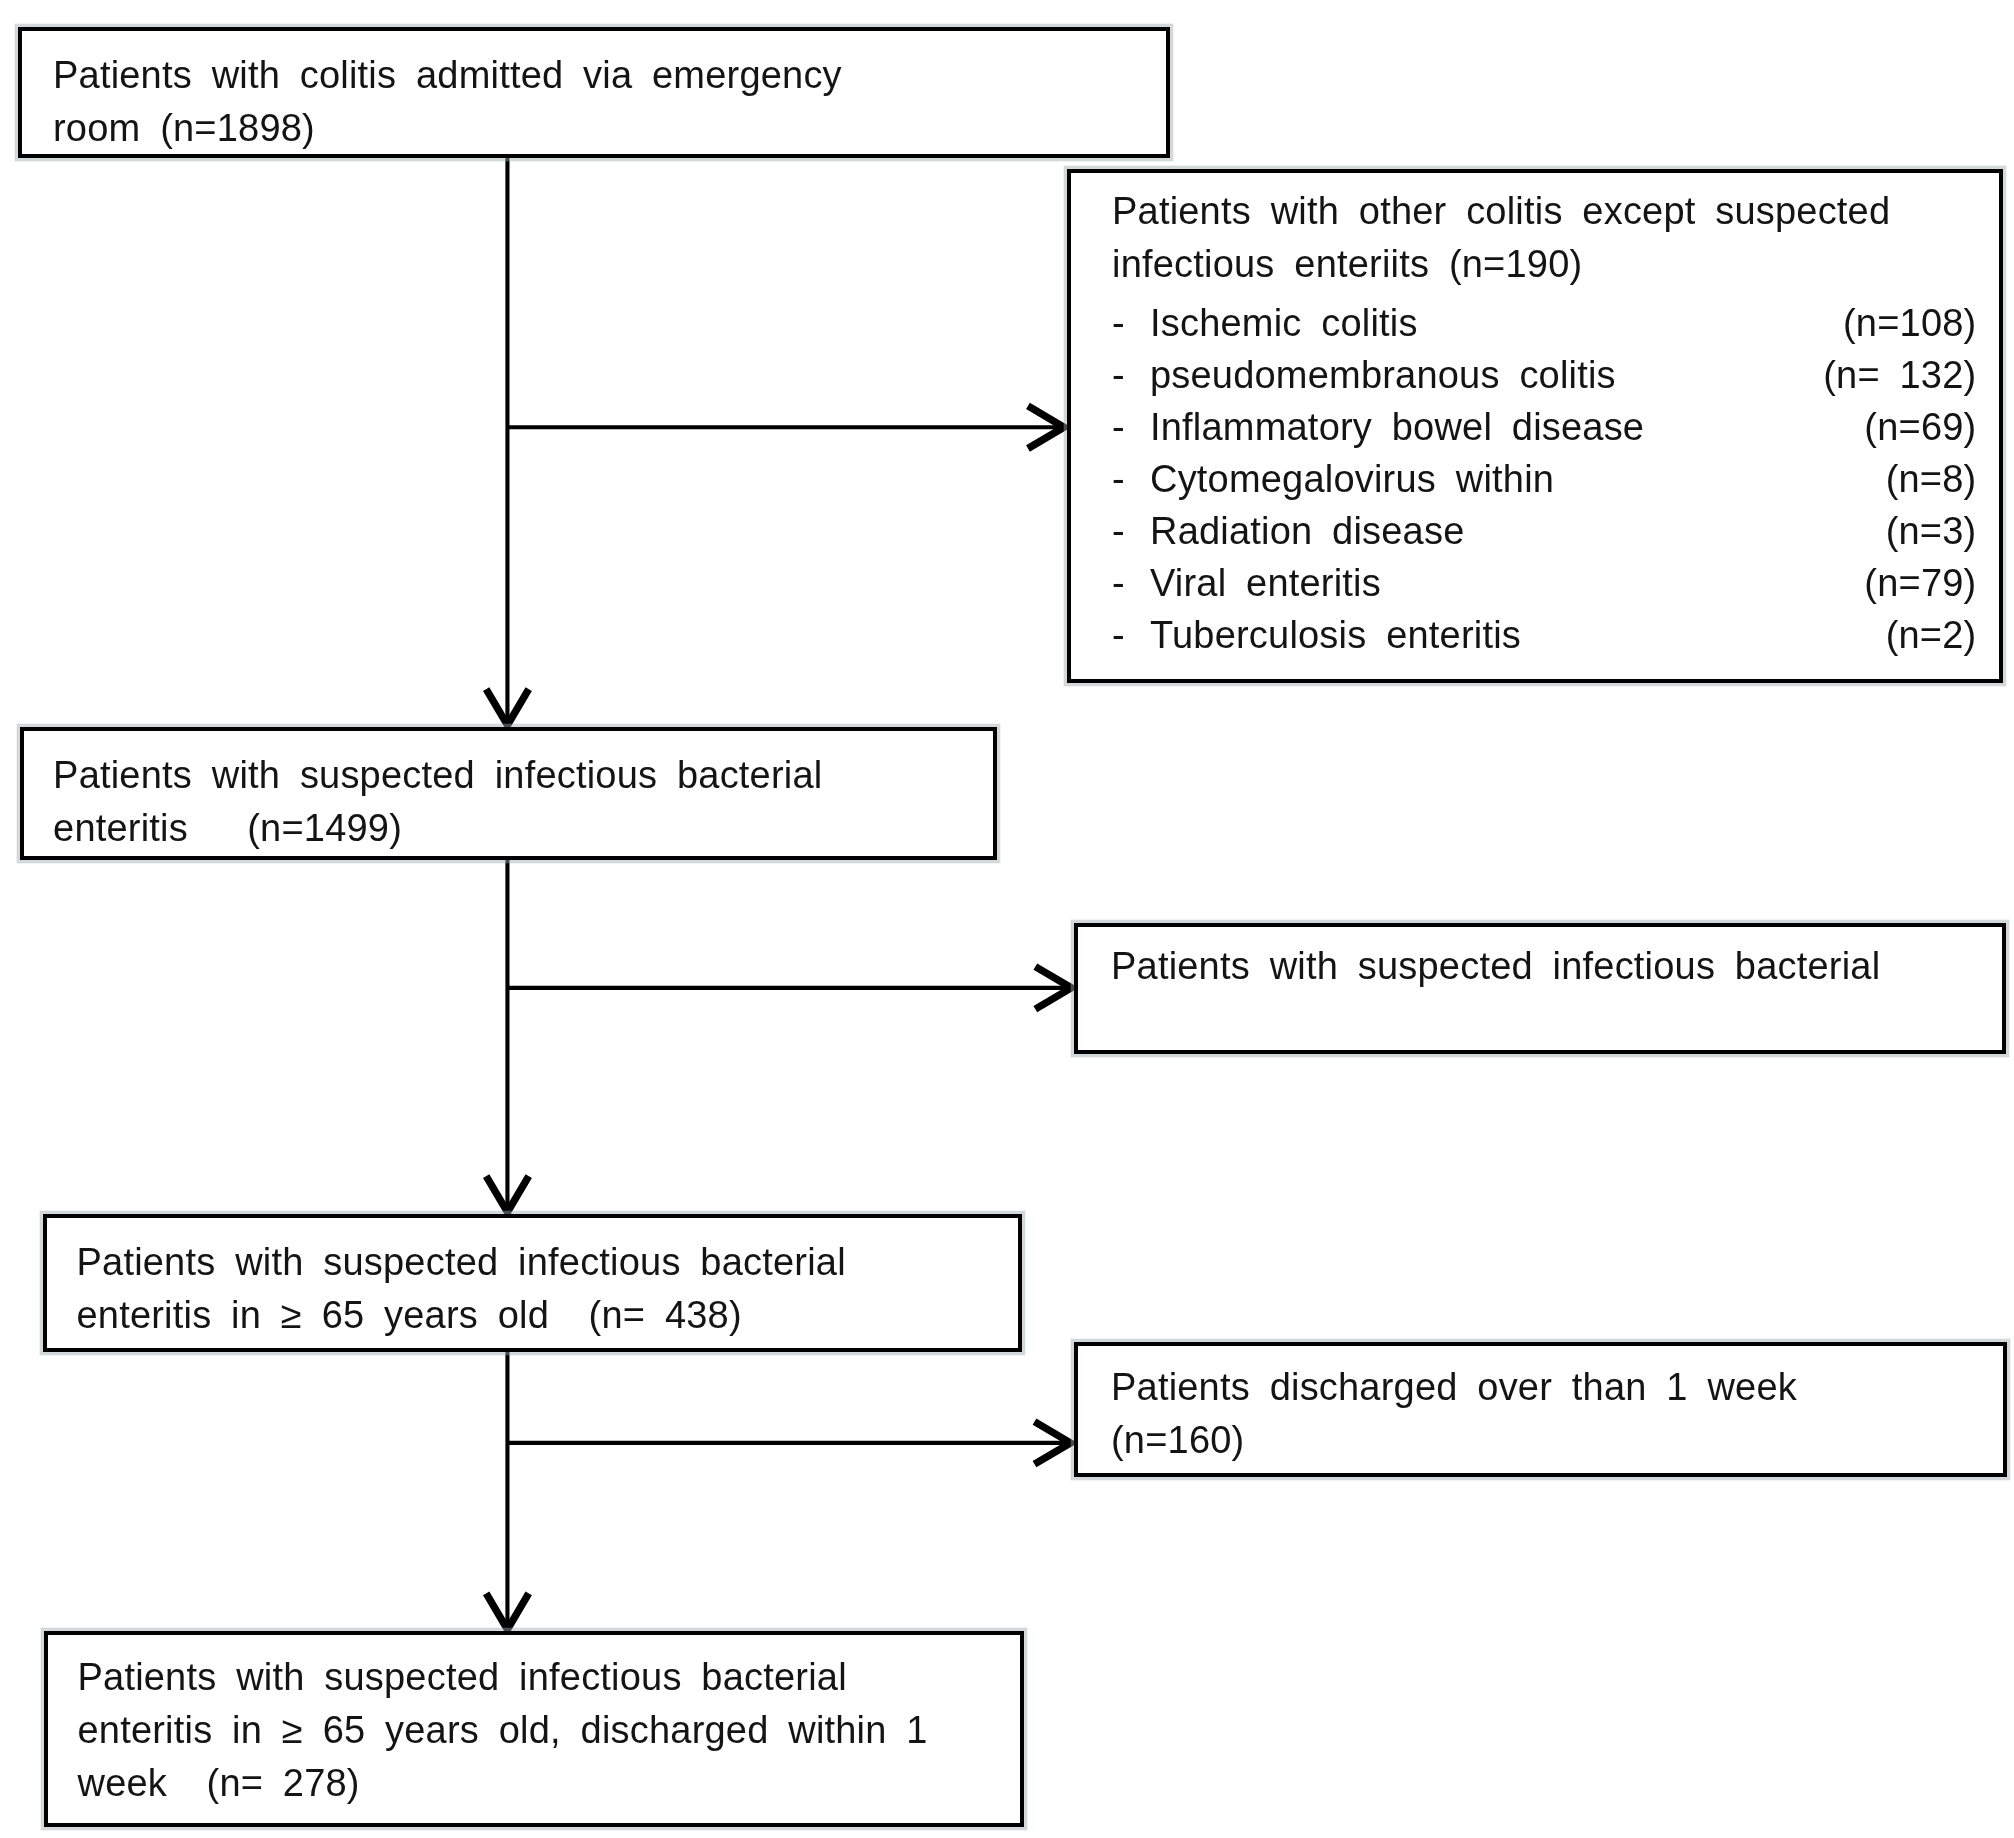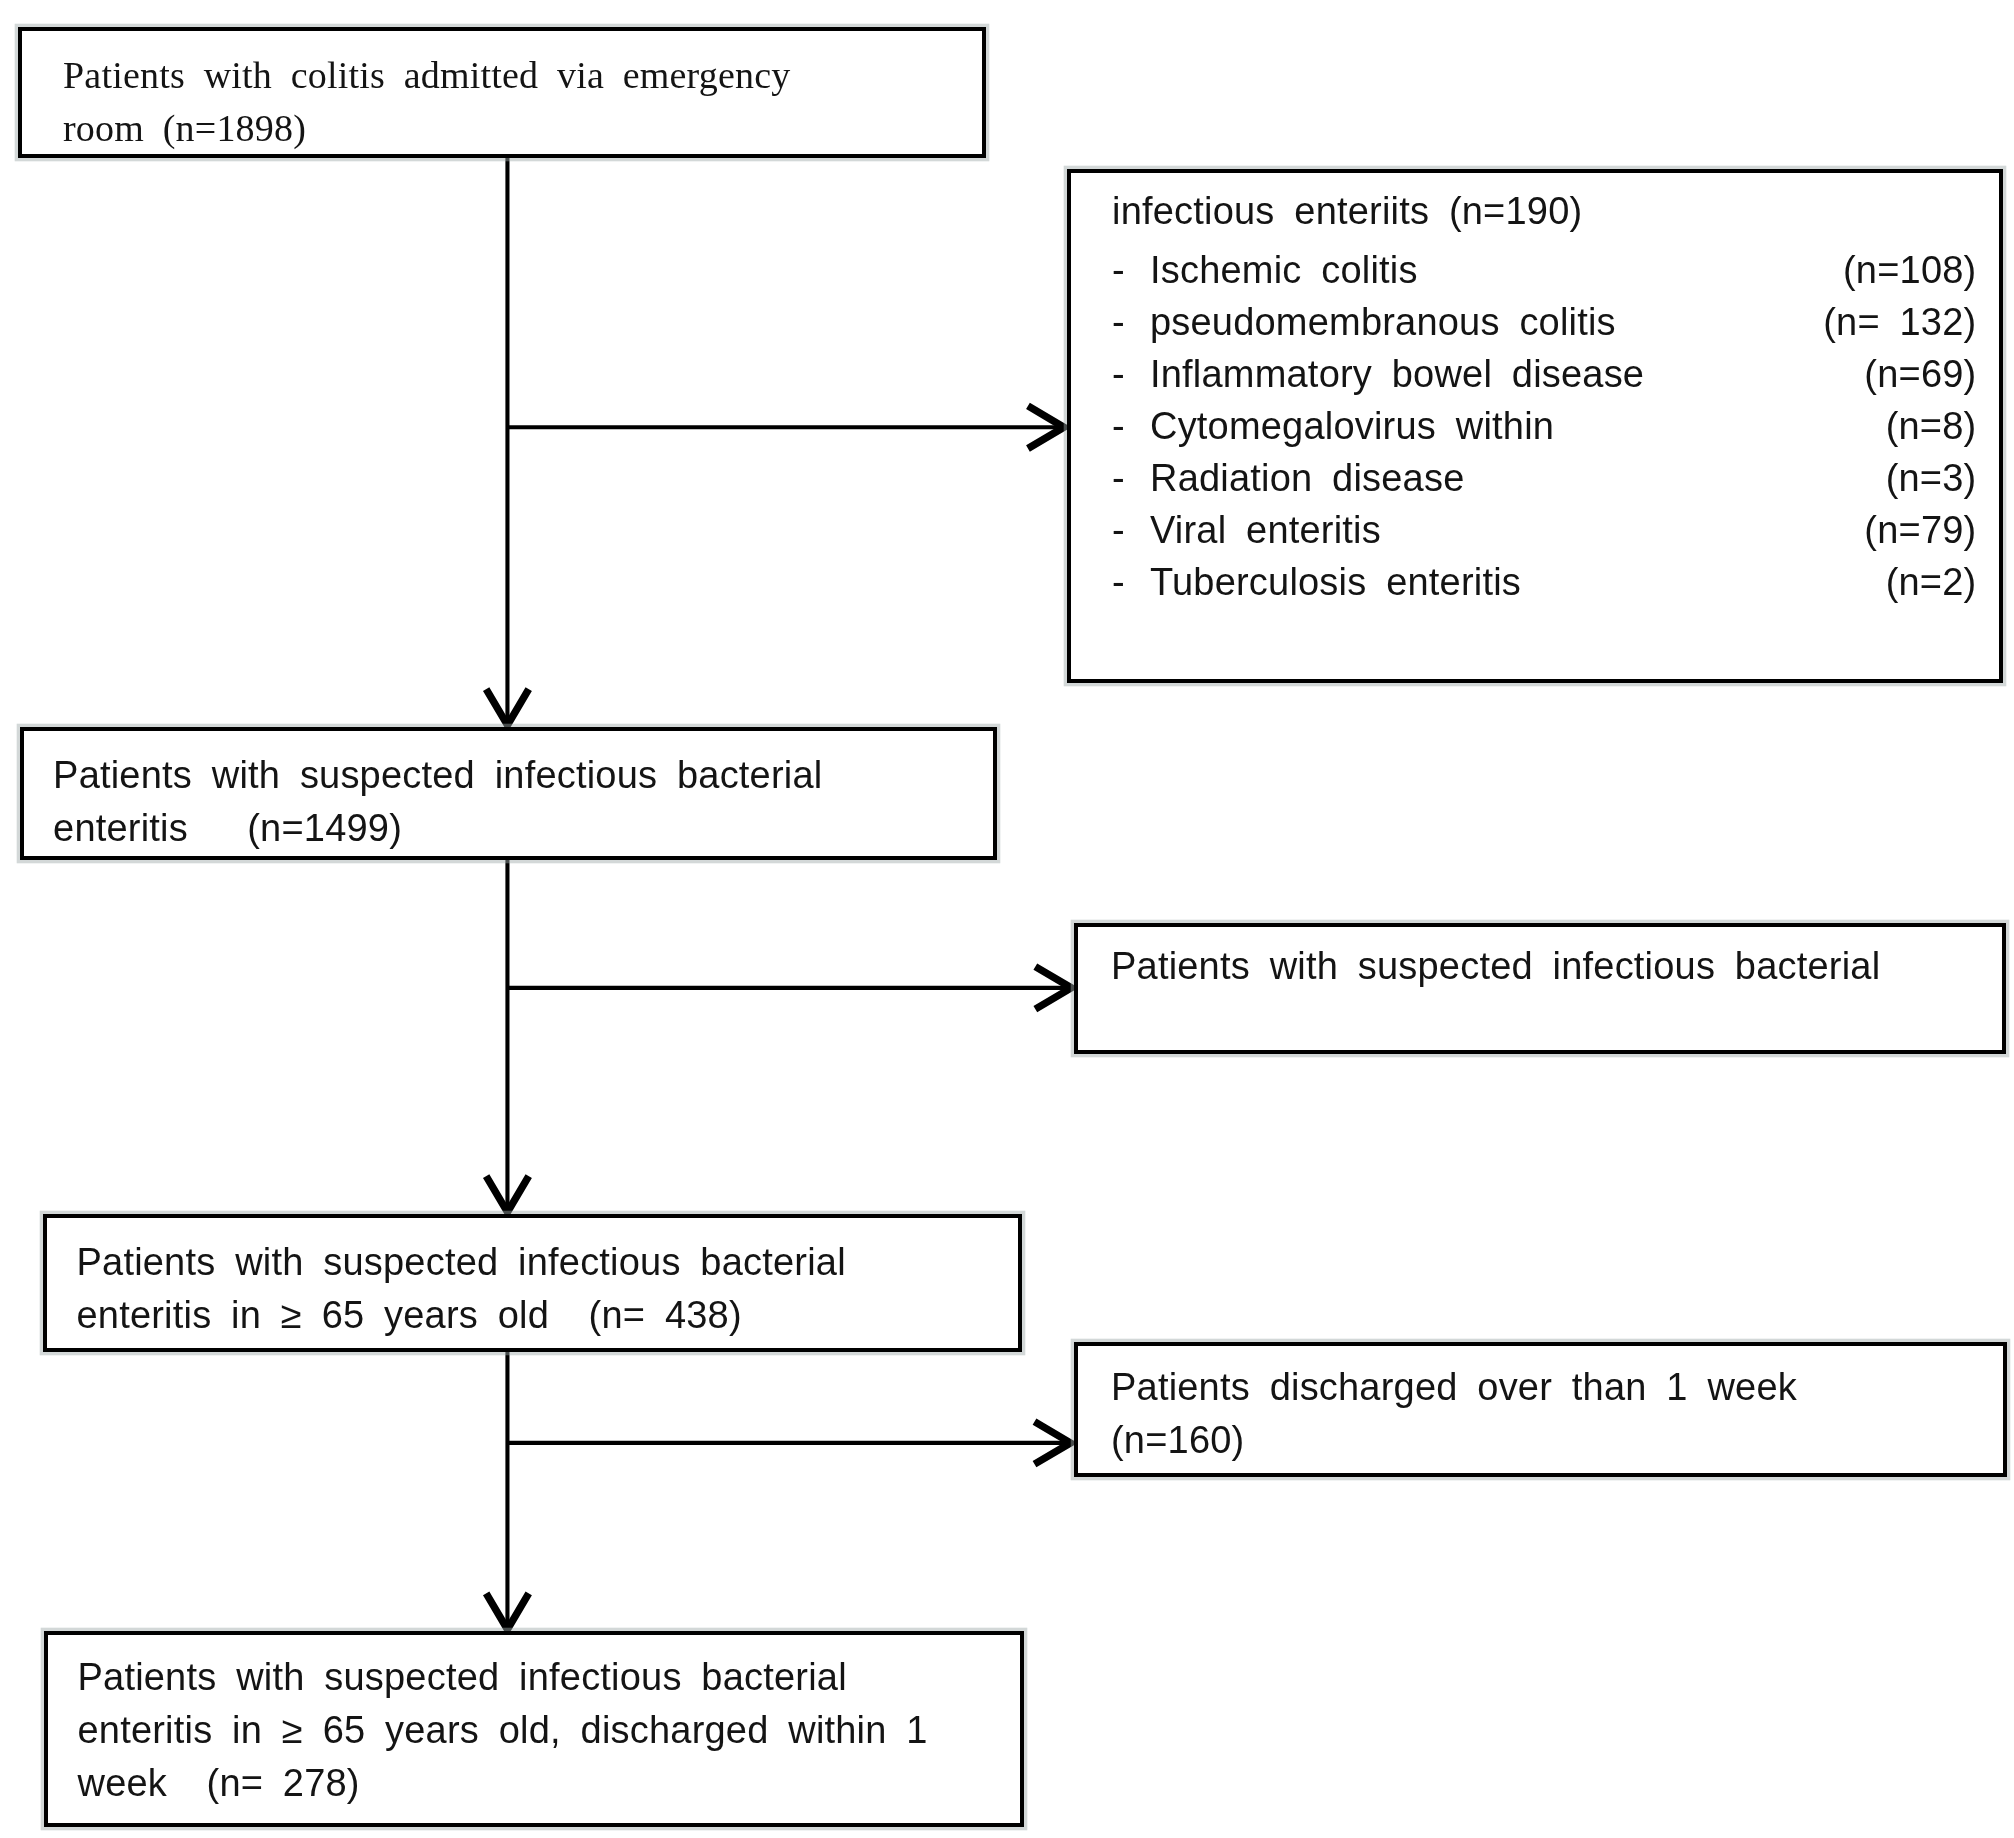--- a/index.html
+++ b/index.html
@@ -30,21 +30,21 @@
     z-index: 2;
     font-size: 38px;
     line-height: 53px;
     letter-spacing: 0.2px;
     word-spacing: 9px;
   }
   .flow-box .line {
     white-space: pre-wrap;
   }
   
-  #box-admitted   { left: 18px;   top: 27px;   width: 968px; height: 131px; padding: 18px 23px 0 41px; font-family: Liberation Serif, serif; }
+  #box-admitted   { left: 18px;   top: 27px;   width: 1152px; height: 131px; padding: 18px 23px 0 31px; }
   #box-suspected  { left: 19.6px;   top: 727px;  width: 977px; height: 133px; padding: 18px 23px 0 29.5px; }
   #box-over65     { left: 43px;   top: 1214px; width: 979px; height: 138px; padding: 18px 23px 0 29.5px; }
   #box-final      { left: 44px;   top: 1631px; width: 980px; height: 196px; padding: 16.4px 23px 0 29.5px; }
   
   #box-other      { left: 1067px; top: 169px;  width: 936px; height: 514px; padding: 11.5px 21px 0 41px; }
   #box-under65    { left: 1074px; top: 923px; width: 932px; height: 131px; padding: 13px 18px 0 33px; }
   #box-overweek   { left: 1074px; top: 1342px; width: 933px; height: 135px; padding: 14.7px 18px 0 33px; }
 
   #box-other .exclusion-list {
     margin-top: 6.5px;
@@ -87,20 +87,21 @@
     <polyline points="1264,1737 1308,1763 1264,1789"></polyline>
   </g>
 </svg>
 
 <div class="flow-box" id="box-admitted">
   <div class="line">Patients with colitis admitted via emergency</div>
   <div class="line">room (n=1898)</div>
 </div>
 
 <div class="flow-box" id="box-other">
+  <div class="line">Patients with other colitis except suspected</div>
   <div class="line">infectious enteriits (n=190)</div>
   <div class="exclusion-list">
     <div class="exclusion-row">
       <span class="dash">-</span>
       <span class="label">Ischemic colitis</span>
       <span class="count">(n=108)</span>
     </div>
     <div class="exclusion-row">
       <span class="dash">-</span>
       <span class="label">pseudomembranous colitis</span>

